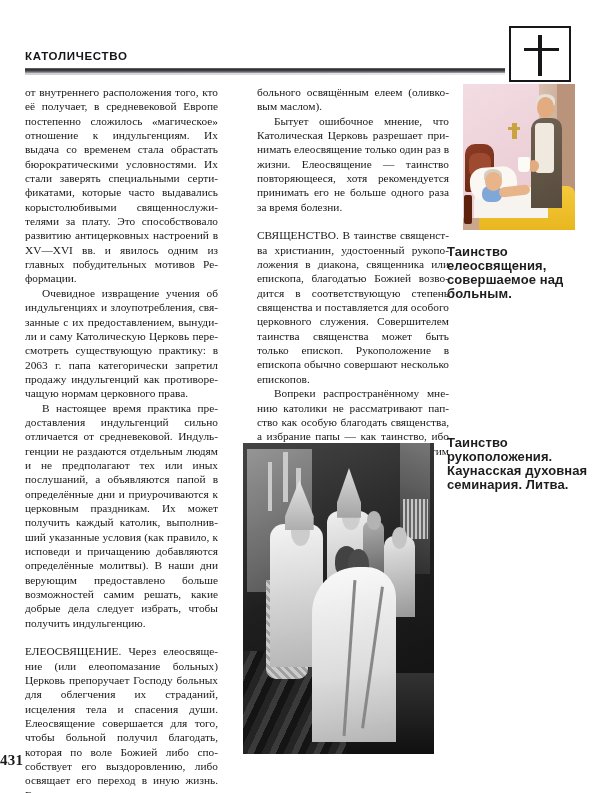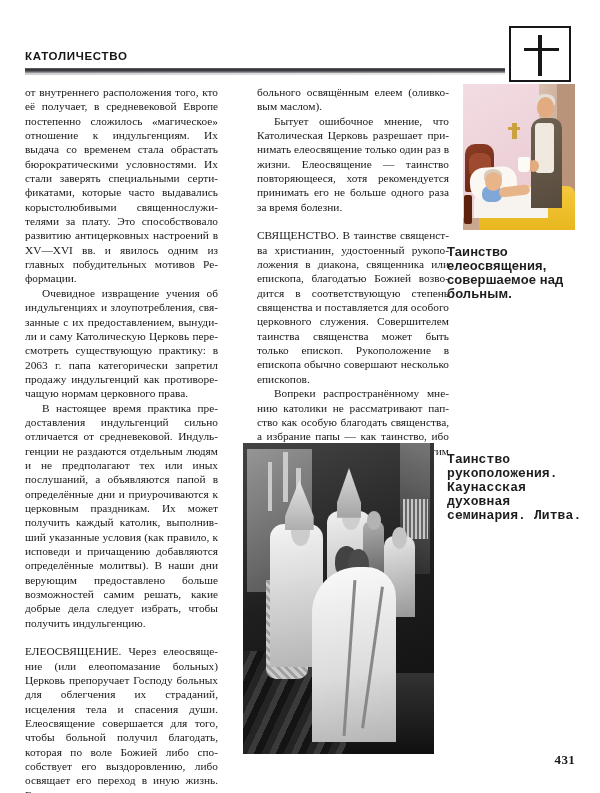--- a/index.html
+++ b/index.html
@@ -71,27 +71,27 @@
   }
 
   
   .fig1{left:463px;top:84px;}
   .fig1 .frame{width:112px;height:146px;}
   .cap1{position:absolute;left:447px;top:245px;width:140px;}
 
   
   .fig2{left:243px;top:443px;}
   .fig2 .frame{width:191px;height:311px;background:#2d2d2d;}
-  .cap2{position:absolute;left:447px;top:453px;width:145px;font-family:Liberation Mono, monospace;}
+  .cap2{position:absolute;left:447px;top:436px;width:145px;}
 
   
   .folio{
     position:absolute;left:0;top:752px;width:575px;
-    text-align:right;font-family:"Liberation Serif",serif;
-    font-size:13px;font-weight:700;color:#1a1a1d;letter-spacing:.3px;
+    font-family:"Liberation Serif",serif;
+    font-size:15px;font-weight:700;color:#1a1a1d;letter-spacing:.3px;
   }
 
   
   .i1{position:absolute;inset:0;}
   .i1 .wall{position:absolute;left:0;top:0;width:100%;height:100%;
     background:linear-gradient(150deg,#f3dde2 0%,#edd2d9 45%,#e6c4ce 100%);}
   .i1 .doorframe{position:absolute;right:0;top:0;width:32%;height:100%;
     background:linear-gradient(to right,#d9bfae,#c6a68f);}
   .i1 .door{position:absolute;right:0;top:0;width:16%;height:100%;
     background:#b9937a;}

